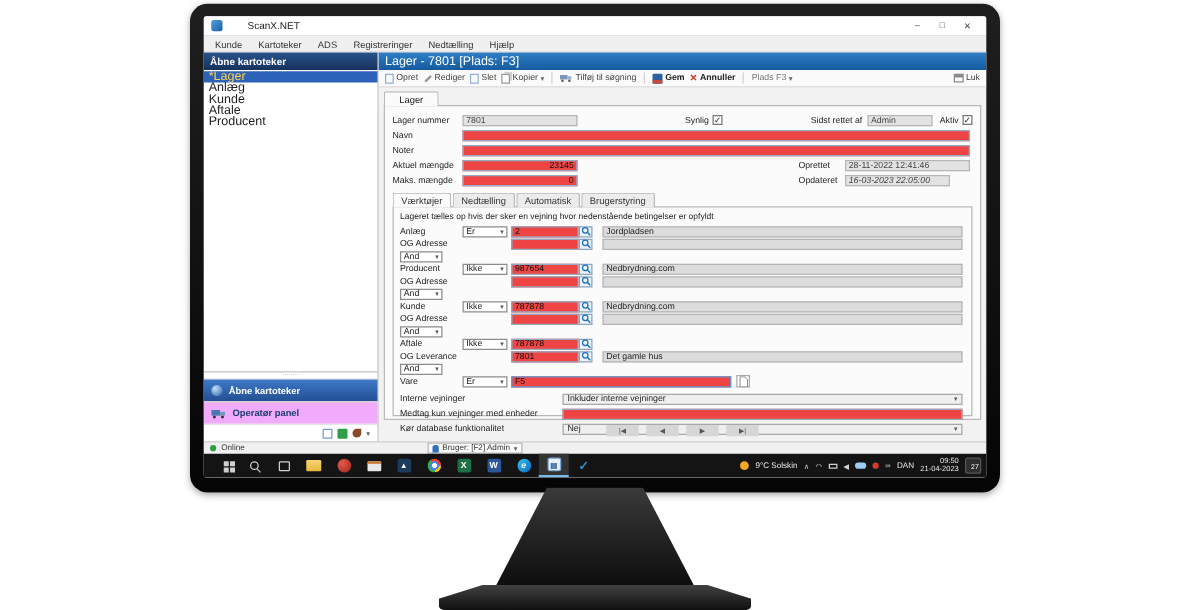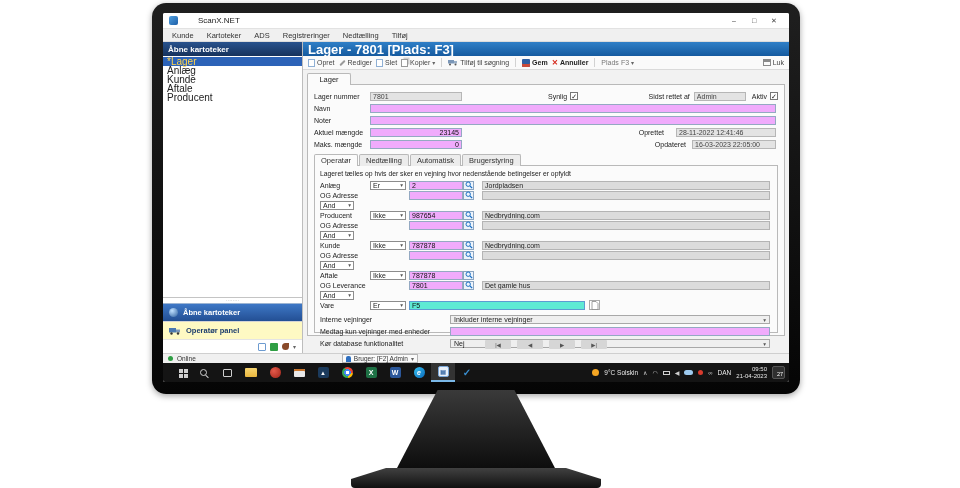--- a/index.html
+++ b/index.html
@@ -41,37 +41,37 @@
   .sb-header { height:14px; background:linear-gradient(#28528d,#16325c); color:#fff;
                font-weight:bold; font-size:8px; display:flex; align-items:center;
                padding:0 5px; }
   .sb-list { flex:1; padding-top:1px; font-size:10px; color:#222; }
   .sb-item { height:9px; line-height:9px; padding:0 4px; white-space:nowrap; }
   .sb-item.sel { background:#2c63b8; color:#ffd24a; }
   .sb-bottom { border-top:1px solid #c4c4c4; }
   .grip { height:5px; text-align:center; color:#9a9a9a; font-size:5px; line-height:5px; }
   .sb-btn { height:18px; display:flex; align-items:center; gap:5px; padding:0 6px;
             font-size:7.5px; font-weight:bold; color:#1b3c6d;
-            border-top:1px solid #d4d4d4; background:#fef9c3; }
+            border-top:1px solid #d4d4d4; background:#f0abfc; }
   .sb-btn.active { background:linear-gradient(#3e78c6,#234f94); color:#fff;
                    border-top:1px solid #9db5d3; }
   .globe { width:9px; height:9px; border-radius:50%;
            background:radial-gradient(circle at 35% 30%,#bfe0ff,#2c5f9e); }
   .sb-icons { height:14px; display:flex; align-items:center; justify-content:flex-end;
               gap:4px; padding:0 6px; border-top:1px solid #e4e4e4; }
   .mini { width:8px; height:8px; border-radius:1px; }
   .mini.doc { background:#fff; border:1px solid #6d9bd0; }
   .mini.green { background:#2f9e44; }
   .mini.pen { background:#8a4a2a; width:7px; height:7px; border-radius:50% 0 50% 50%; }
   .caret { font-size:6px; color:#666; }
 
   
   .main { flex:1; display:flex; flex-direction:column; background:#f2f2f2; min-width:0; }
   .main-header { height:14px; background:linear-gradient(#2f7fc7,#155a9f); color:#fff;
-                 font-weight:bold; font-size:13px; display:flex; align-items:center;
+                 font-weight:normal; font-size:10px; display:flex; align-items:center;
                  padding:0 5px; }
   .toolbar { height:14px; background:#fafafa; border-bottom:1px solid #dadada;
              display:flex; align-items:center; gap:4px; padding:0 5px;
              font-size:7px; color:#444; white-space:nowrap; }
   .tbtn { display:flex; align-items:center; gap:2px; }
   .tsep { width:1px; height:9px; background:#d2d2d2; margin:0 2px; }
   .bold { font-weight:bold; color:#222; }
   .redx { color:#d62b1f; font-weight:bold; font-size:7.5px; }
   .muted { color:#777; }
   .pencil { width:7px; height:2px; background:#9a9a9a; border-radius:1px;
@@ -87,21 +87,21 @@
   .tab-lager { width:44px; height:12px; background:#fbfbfb; border:1px solid #b9b9b9;
                border-bottom:none; border-radius:2px 2px 0 0; font-size:7.5px;
                display:flex; align-items:center; justify-content:center;
                position:relative; z-index:2; color:#222; }
   .panel { flex:1; background:#fbfbfb; border:1px solid #b9b9b9; margin-top:-1px;
            padding:5px 6px 2px; display:flex; flex-direction:column; min-height:0; }
 
   .frow { display:flex; align-items:center; height:12px; font-size:7px; color:#222; }
   .flabel { width:56px; flex:0 0 auto; }
   input { font-family:"Liberation Sans", sans-serif; outline:none; }
-  .inp { height:9px; border:1px solid #94a9c2; background:#f0abfc; font-size:7px;
+  .inp { height:9px; border:1px solid #94a9c2; background:#ef4444; font-size:7px;
          padding:0 2px; color:#111; }
   .inp.dis { background:#e3e3e3; border-color:#b6b6b6; color:#444; }
   .inp.num { text-align:right; }
   .grow { flex:1; min-width:0; margin-right:2px; }
   .cb { width:8px; height:8px; border:1px solid #777; background:#fff; font-size:7px;
         line-height:7px; text-align:center; color:#222; margin-left:3px; flex:0 0 auto; }
   .rgap { margin-left:auto; display:flex; align-items:center; }
 
   .tabs { display:flex; gap:1px; margin-top:4px; font-size:7.5px; position:relative; z-index:2; }
   .tab { height:12px; line-height:12px; padding:0 6px; background:#ececec;
@@ -116,21 +116,21 @@
   .csel { width:36px; height:9px; border:1px solid #8c8c8c; background:#fff;
           display:flex; align-items:center; justify-content:space-between;
           padding:0 2px; margin-right:3px; flex:0 0 auto; }
   .csel .dd { font-size:5.5px; color:#555; }
   .cselspace { width:39px; flex:0 0 auto; }
   .cval { width:54px; flex:0 0 auto; }
   .magbtn { width:11px; height:9px; border:1px solid #8aa4c0; background:#eef4fb;
             display:flex; align-items:center; justify-content:center; flex:0 0 auto; }
   .cdesc { flex:1; min-width:0; margin-left:8px; margin-right:2px;
            background:#dcdcdc; border-color:#b4b4b4; color:#222; }
-  .vareinp { width:176px; background:#5eead4; border-color:#5d9ad2; flex:0 0 auto; }
+  .vareinp { width:176px; background:#ef4444; border-color:#5d9ad2; flex:0 0 auto; }
   .docbtn { width:11px; height:10px; border:1px solid #aaa; background:#fff;
             margin-left:4px; display:flex; align-items:center; justify-content:center; }
 
   .brow { display:flex; align-items:center; height:11px; font-size:7px; color:#222; margin-top:1px; }
   .blabel { width:130px; flex:0 0 auto; }
   .bcombo { flex:1; height:9px; background:#efefef; border:1px solid #a8a8a8;
             display:flex; align-items:center; justify-content:space-between;
             padding:0 3px; margin-right:2px; min-width:0; }
   .bcombo .dd { font-size:5.5px; color:#555; }
 
@@ -203,21 +203,21 @@
         <span class="winbtn">✕</span>
       </span>
     </div>
 
     <div class="menubar">
       <span>Kunde</span>
       <span>Kartoteker</span>
       <span>ADS</span>
       <span>Registreringer</span>
       <span>Nedtælling</span>
-      <span>Tilføj</span>
+      <span>Hjælp</span>
     </div>
 
     <div class="appbody">
 
       <div class="sidebar">
         <div class="sb-header">Åbne kartoteker</div>
         <div class="sb-list">
           <div class="sb-item sel">*Lager</div>
           <div class="sb-item">Anlæg</div>
           <div class="sb-item">Kunde</div>
@@ -330,26 +330,26 @@
               <span class="rgap">
                 <span>Oprettet</span>
                 <input class="inp dis" style="width: 100px; margin-left: 12px; margin-right: 2px;" value="28-11-2022 12:41:46">
               </span>
             </div>
             <div class="frow">
               <span class="flabel">Maks. mængde</span>
               <input class="inp num" style="width: 92px;" value="0">
               <span class="rgap">
                 <span>Opdateret</span>
-                <input class="inp dis" style="width: 84px; margin-left: 6px; margin-right: 2px;" value="16-03-2023 22:05:00">
+                <input class="inp dis" style="width: 84px; margin-left: 6px; margin-right: 18px; font-style: italic;" value="16-03-2023 22:05:00">
               </span>
             </div>
 
             <div class="tabs">
-              <span class="tab active">Operatør</span>
+              <span class="tab active">Værktøjer</span>
               <span class="tab">Nedtælling</span>
               <span class="tab">Automatisk</span>
               <span class="tab">Brugerstyring</span>
             </div>
 
             <div class="subpanel">
               <div class="intro">Lageret tælles op hvis der sker en vejning hvor nedenstående betingelser er opfyldt</div>
 
               <div class="crow">
                 <span class="clabel">Anlæg</span>

